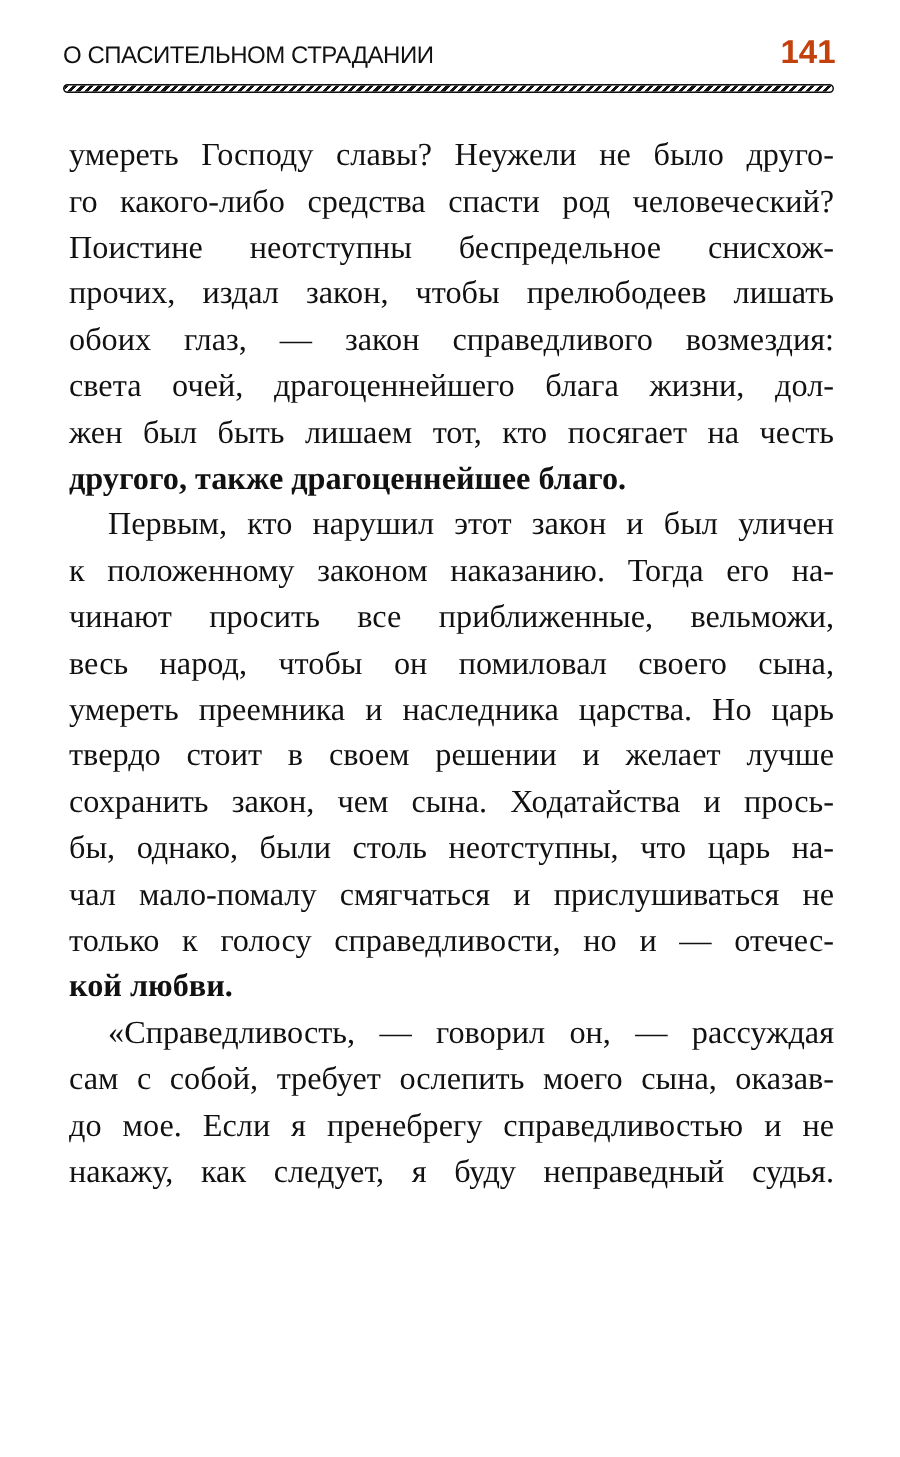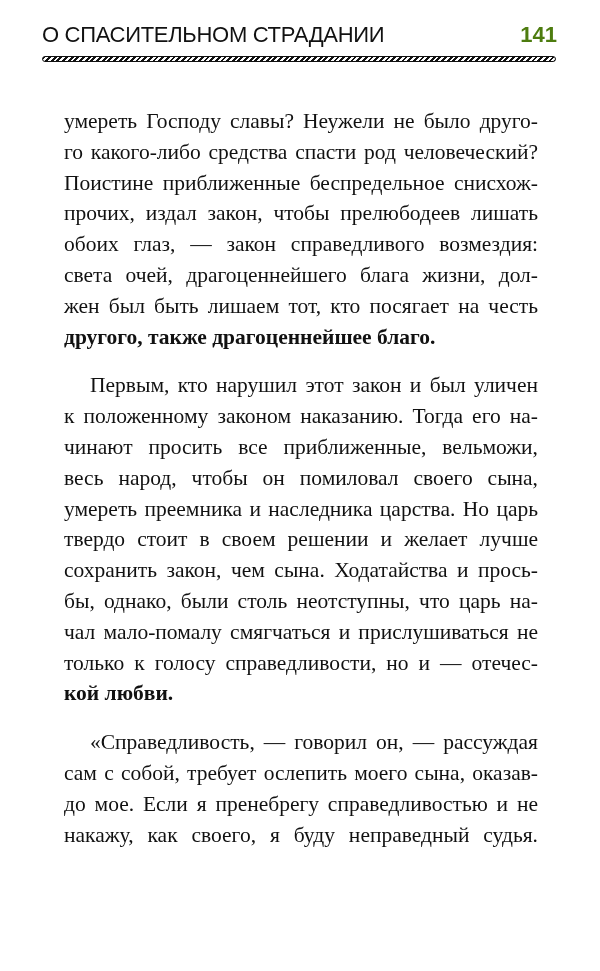--- a/index.html
+++ b/index.html
@@ -3,56 +3,56 @@
 <meta charset="utf-8">
 <style>
   html, body { margin: 0; padding: 0; background: #ffffff; }
   body { width: 600px; height: 971px; position: relative; overflow: hidden; color: #111; }
   .page { position: absolute; left: 0; top: 0; width: 600px; height: 971px; }
   .header {
     position: absolute; left: 42px; top: 22px; width: 515px; height: 30px;
     display: flex; justify-content: space-between; align-items: baseline;
     font-family: "Liberation Sans", sans-serif;
   }
-  .running-title { font-size: 22px; letter-spacing: -0.3px; color: #111; }
-  .page-number { font-size: 22px; font-weight: bold; color: #4d7c0f; }
+  .running-title { font-size: 16px; letter-spacing: -0.3px; color: #111; }
+  .page-number { font-size: 22px; font-weight: bold; color: #c2410c; }
   .rule {
     position: absolute; left: 42px; top: 56px; width: 514px; height: 6px;
     border-radius: 3px;
     background:
       repeating-linear-gradient(135deg, #111 0 2px, #fff 2px 4px);
     border: 1px solid #111;
     box-sizing: border-box;
   }
   .body-text {
     position: absolute; left: 46px; top: 88px; width: 510px;
     font-family: "Liberation Serif", serif;
     font-size: 21.5px; line-height: 30.8px;
     text-align: justify; color: #111;
   }
-  .para { margin: 18px; }
+  .para { margin: 0; }
   .para.indent .line:first-child { text-indent: 26px; }
   .line { display: block; text-align: justify; text-align-last: justify; white-space: nowrap; }
   .line.last { text-align-last: left; font-weight: bold; }
 </style>
 </head>
 <body>
 
 <div class="page">
   <div class="header">
     <span class="running-title">О СПАСИТЕЛЬНОМ СТРАДАНИИ</span>
     <span class="page-number">141</span>
   </div>
   <div class="rule"></div>
 
   <div class="body-text">
     <p class="para">
       <span class="line">умереть Господу славы? Неужели не было друго-</span>
       <span class="line">го какого-либо средства спасти род человеческий?</span>
-      <span class="line">Поистине приближенные беспредельное снисхож-</span>
+      <span class="line">Поистине неотступны беспредельное снисхож-</span>
       <span class="line">прочих, издал закон, чтобы прелюбодеев лишать</span>
       <span class="line">обоих глаз, — закон справедливого возмездия:</span>
       <span class="line">света очей, драгоценнейшего блага жизни, дол-</span>
       <span class="line">жен был быть лишаем тот, кто посягает на честь</span>
       <span class="line last">другого, также драгоценнейшее благо.</span>
     </p>
     <p class="para indent">
       <span class="line">Первым, кто нарушил этот закон и был уличен</span>
       <span class="line">к положенному законом наказанию. Тогда его на-</span>
       <span class="line">чинают просить все приближенные, вельможи,</span>
@@ -62,16 +62,16 @@
       <span class="line">сохранить закон, чем сына. Ходатайства и прось-</span>
       <span class="line">бы, однако, были столь неотступны, что царь на-</span>
       <span class="line">чал мало-помалу смягчаться и прислушиваться не</span>
       <span class="line">только к голосу справедливости, но и — отечес-</span>
       <span class="line last">кой любви.</span>
     </p>
     <p class="para indent">
       <span class="line">«Справедливость, — говорил он, — рассуждая</span>
       <span class="line">сам с собой, требует ослепить моего сына, оказав-</span>
       <span class="line">до мое. Если я пренебрегу справедливостью и не</span>
-      <span class="line">накажу, как своего, я буду неправедный судья.</span>
+      <span class="line">накажу, как следует, я буду неправедный судья.</span>
     </p>
   </div>
 </div>
 
 </body></html>

